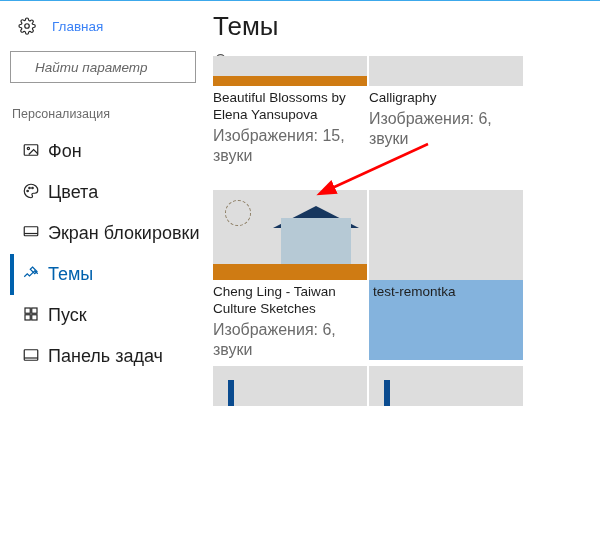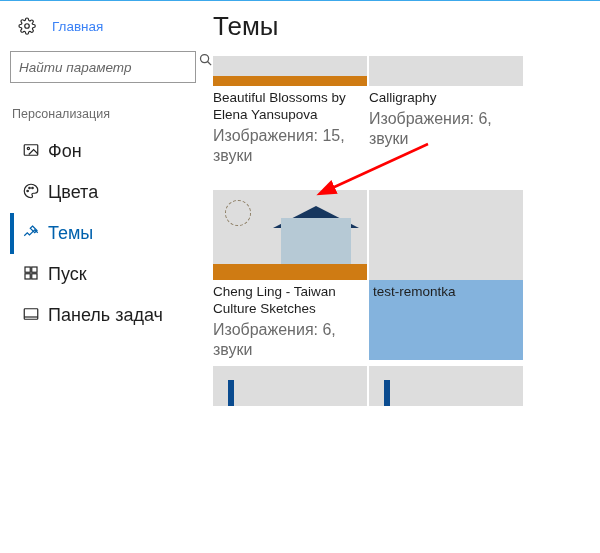--- a/index.html
+++ b/index.html
@@ -5,21 +5,21 @@
   * { box-sizing: border-box; margin: 0; padding: 0; font-family: "Segoe UI", Tahoma, sans-serif; }
   body { width: 600px; height: 553px; background: #ffffff; overflow: hidden; position: relative; border-top: 1px solid #3ca8eb; }
   .layout { display: flex; height: 100%; }
   .sidebar { width: 208px; flex: 0 0 208px; padding: 10px 0 0 10px; }
   .main { flex: 1; padding: 10px 0 0 5px; }
 
   .home-row { display: flex; align-items: center; gap: 16px; padding: 6px 8px; cursor: pointer; margin-bottom: 10px; }
   .home-row .icon { width: 18px; height: 18px; display:flex; align-items:center; justify-content:center; color:#262626;}
   .home-row span.label { font-size: 13.5px; color: #3b82f6; }
 
-  .search-box { display: flex; border: 1px solid #999; height: 32px; width: 186px; margin: 0 0 20px 0; padding: 0 8px; background:#fff;}
+  .search-box { display: flex; border: 1px solid #999; height: 32px; width: 186px; margin: 0 0 20px 0; padding: 0 24px; background:#fff;}
   .search-box input { border: none; outline: none; flex: 1; font-size: 13.5px; color:#333; font-style: italic; background: transparent;}
   .search-box input::placeholder { color:#666; font-style: italic;}
   .search-box .icon { color:#555; }
 
   .section-caption { font-size: 12.5px; color: #6b6b6b; padding: 4px 8px 10px 2px; }
 
   .nav-item { display:flex; align-items:flex-start; gap:8px; padding: 10px 8px; cursor:pointer; font-size:18px; color:#1e1e1e; border-left: 4px solid transparent;}
   .nav-item .icon { width:18px; height:18px; display:flex; align-items:center; justify-content:center; color:#262626;}
   .nav-item.active { color: #0061ad; border-left: 4px solid #0061ad;}
   .nav-item.active .icon { color:#0061ad; }
@@ -96,20 +96,29 @@
         <svg width="18" height="18" viewBox="0 0 24 24" fill="none" stroke="currentColor" stroke-width="1.6">
             <path d="M12 3a9 9 0 1 0 0 18c1.5 0 2-1 2-2s-.8-1.6-.8-2.5.7-1.5 1.8-1.5H17a4 4 0 0 0 4-4c0-4.4-4-8-9-8z"></path>
             <circle cx="7.5" cy="12" r="1"></circle>
             <circle cx="10" cy="8" r="1"></circle>
             <circle cx="14" cy="8" r="1"></circle>
           </svg>
       </span>
       <span>Цвета</span>
     </div>
 
+    <div class="nav-item">
+      <span class="icon">
+        <svg width="18" height="18" viewBox="0 0 24 24" fill="none" stroke="currentColor" stroke-width="1.6">
+            <rect x="3" y="5" width="18" height="12" rx="1"></rect>
+            <line x1="3" y1="14" x2="21" y2="14"></line>
+          </svg>
+      </span>
+      <span>Экран блокировки</span>
+    </div>
 
     <div class="nav-item active">
       <span class="icon">
         <svg width="18" height="18" viewBox="0 0 24 24" fill="none" stroke="currentColor" stroke-width="1.6">
             <path d="M3 17l4-4 3 3 7-7 4 4"></path>
             <path d="M14 4l6 6-3 3-6-6z"></path>
           </svg>
       </span>
       <span>Темы</span>
     </div>

